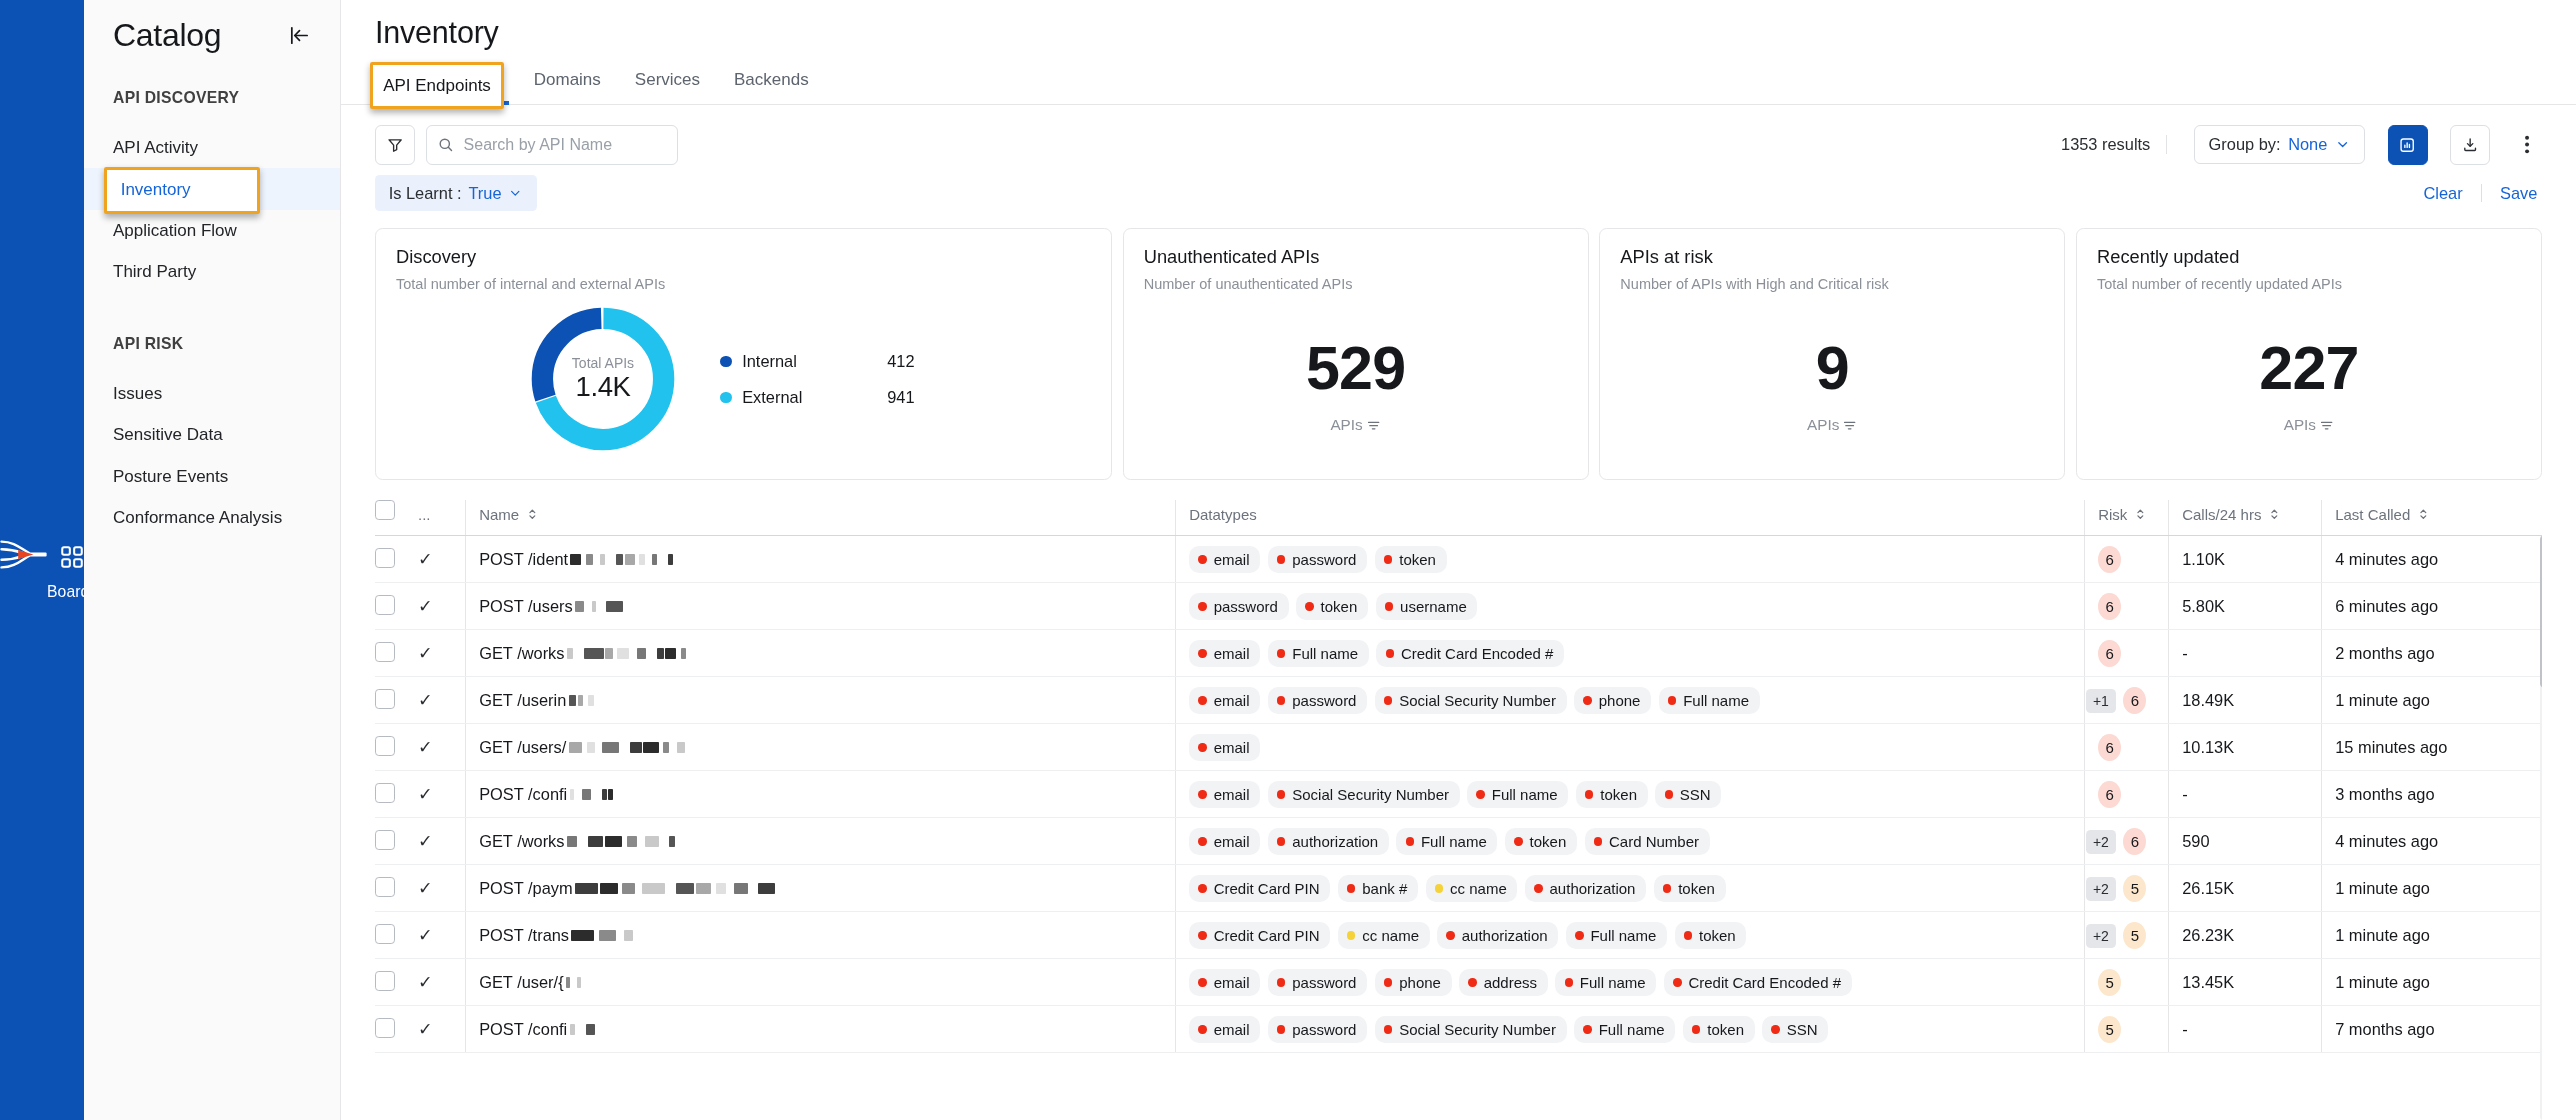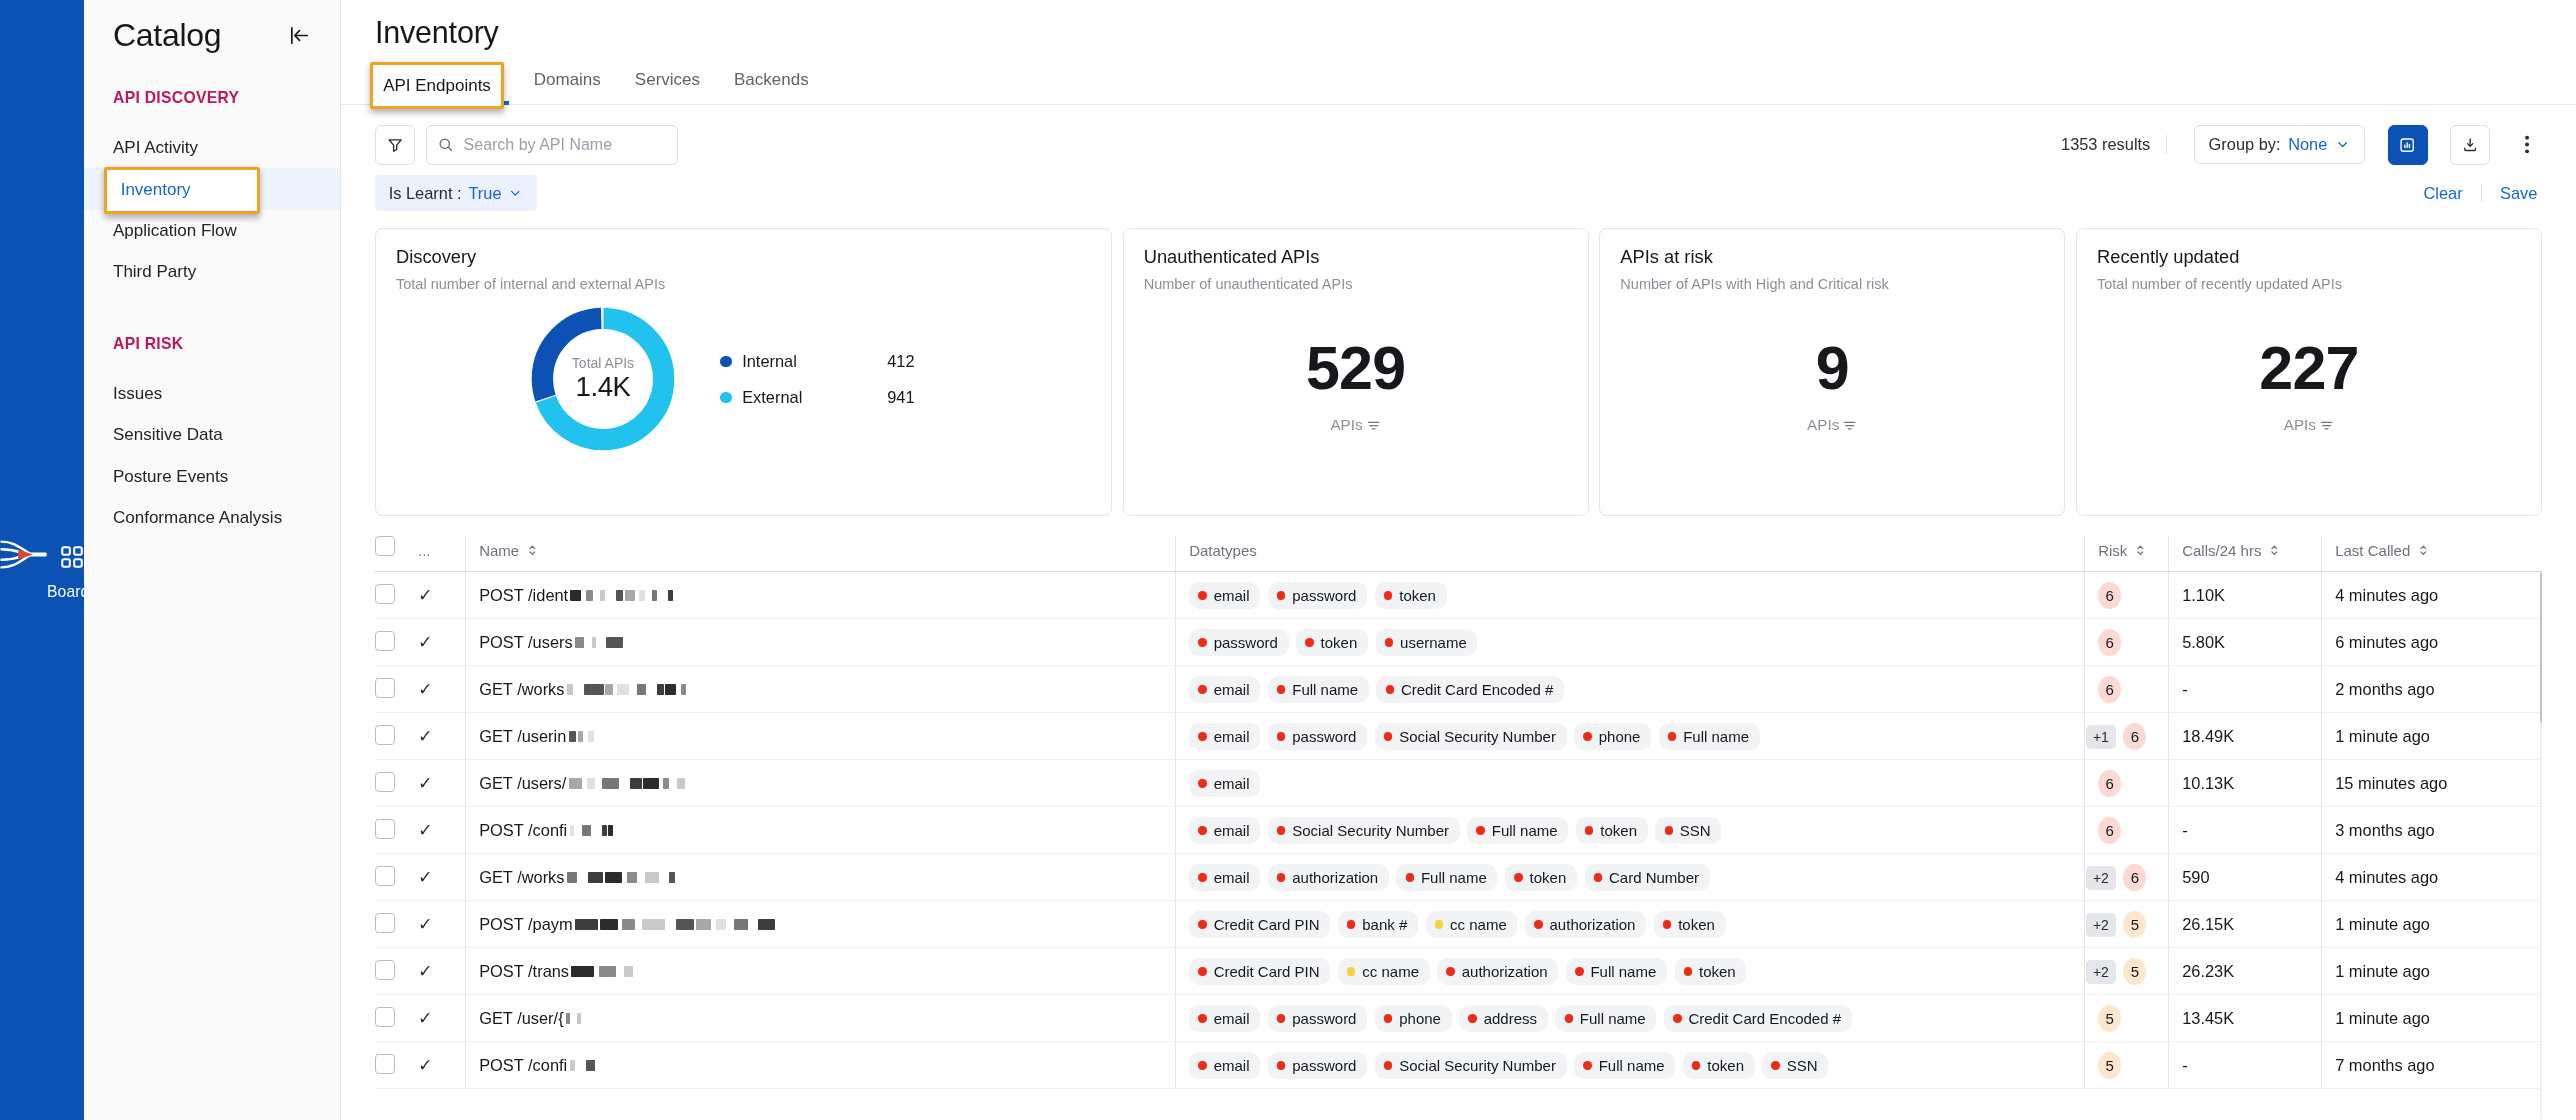--- a/index.html
+++ b/index.html
@@ -46,21 +46,21 @@
     background: #fafafa; border-right: 0.8px solid #e6e6e8;
     padding: 0 0 0 0; position: relative;
   }
   .sb-head {
     display:flex; align-items:center; justify-content:space-between;
     padding: 17px 29px 0 29px; margin-bottom: 35px;
   }
   .sb-title { font-size: 32px; color:#16181c; font-weight: 400; letter-spacing:-0.3px;}
   .sb-collapse { cursor:pointer; display:flex; align-items:center; }
   .sb-group-label {
-    font-size: 15.7px; font-weight: 700; color: #be185d;
+    font-size: 15.7px; font-weight: 700; color: #404040;
     letter-spacing: 0.3px; padding: 0 29px; margin-bottom: 20px;
   }
   .sb-item {
     font-size: 17px; color:#222428; padding: 10px 29px;
     cursor:pointer; position:relative; line-height: 1.25;
   }
   .sb-item.active { background:#eef4fd; color:#1565d8; }
   .sb-gap { height: 43px; }
   .sb-highlight {
     position:absolute; border: 3.8px solid #f0a31e; border-radius: 2.3px;
@@ -145,21 +145,21 @@
   }
   .filter-chip b { color:#1565d8; font-weight:400; }
   .chip-right { margin-left:auto; display:flex; align-items:center; gap: 0; }
   .link-btn { font-size:16.4px; color:#1565d8; cursor:pointer; padding: 0 18.3px; }
   .link-sep { width:0.8px; height:18.3px; background:#dcdfe4; }
 
   
   .cards { display:flex; gap: 10.7px; padding: 17px 34px 0 34px; }
   .card {
     border:0.8px solid #e6e6e8; border-radius:7.6px; background:#fff;
-    padding: 17px 20px 15.3px 20px; height: 288px; position:relative;
+    padding: 17px 20px 15.3px 20px; height: 252px; position:relative;
   }
   .card.discovery { flex: 0 0 737px; }
   .card.stat { flex: 1 1 0; }
   .card-title { font-size: 18.3px; color:#16181c; margin-bottom: 7.6px;}
   .card-sub { font-size: 14.5px; color:#8b9098; }
   .donut-wrap { display:flex; align-items:center; justify-content:center; margin-top: 7.6px; gap: 37px;}
   .donut { position:relative; width: 160px; height: 160px; }
   .donut-center { position:absolute; inset:0; display:flex; flex-direction:column; align-items:center; justify-content:center;}
   .donut-center .lbl { font-size: 14px; color:#8b9098; line-height:1.1;}
   .donut-center .val { font-size: 27.5px; color:#16181c; letter-spacing:-0.4px;}

